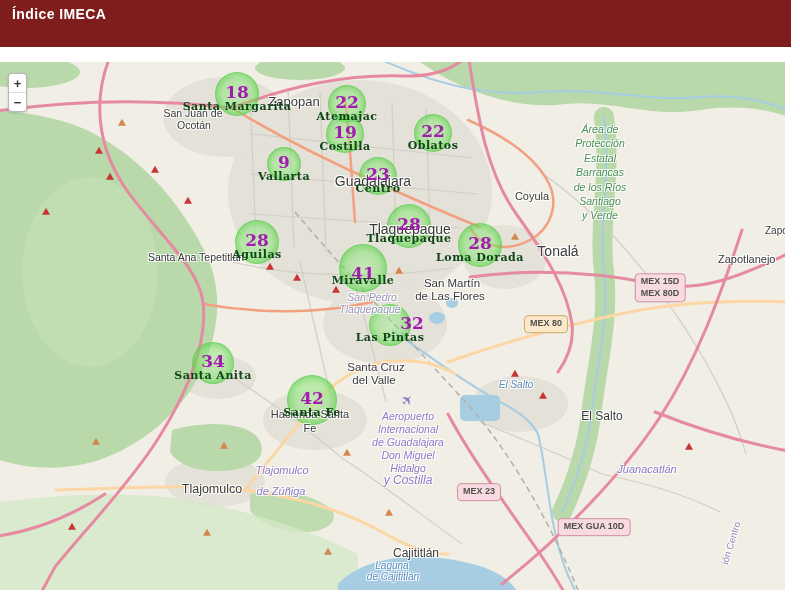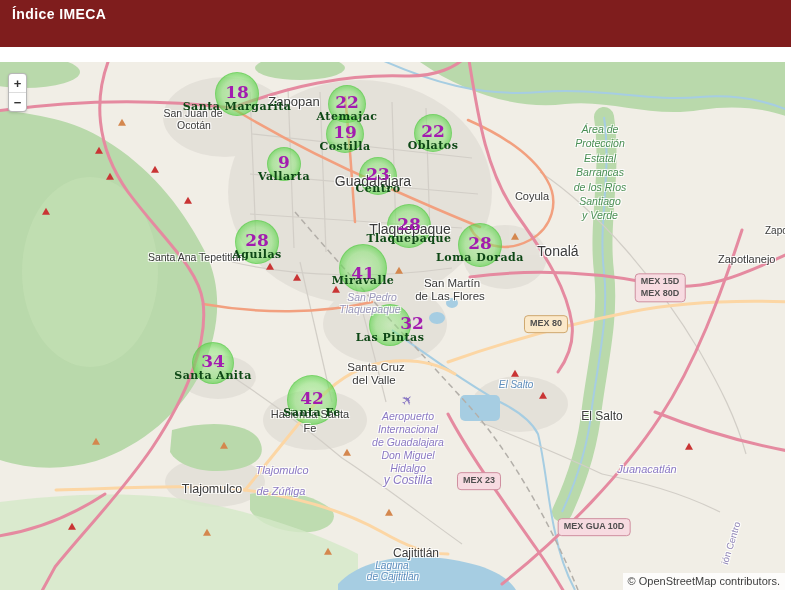--- a/index.html
+++ b/index.html
@@ -207,21 +207,21 @@
       <div class="lbl waterl" style="font-size: 10px; left: 392px; top: 504px;">Laguna</div>
       <div class="lbl waterl" style="font-size: 10px; left: 393px; top: 515px;">de Cajititlán</div>
       <div class="lbl rot" style="font-size: 9.5px; transform: translate(-50%, -50%) rotate(-73deg); left: 731px; top: 481px;">ión Centro</div>
       <div class="shield pink" style="left: 660px; top: 226px;">
         <div>MEX 15D</div>
         <div>MEX 80D</div>
       </div>
       <div class="shield tan" style="left: 546px; top: 262px;">
         <div>MEX 80</div>
       </div>
-      <div class="shield pink" style="left: 479px; top: 419px;">
+      <div class="shield pink" style="left: 479px; top: 430px;">
         <div>MEX 23</div>
       </div>
       <div class="shield pink" style="left: 594px; top: 465px;">
         <div>MEX GUA 10D</div>
       </div>
       <div class="marker-value" style="left: 237px; top: 30px;">18</div>
       <div class="marker-name" style="left: 237px; top: 44px;">Santa Margarita</div>
       <div class="marker-value" style="left: 347px; top: 40px;">22</div>
       <div class="marker-name" style="left: 347px; top: 54px;">Atemajac</div>
       <div class="marker-value" style="left: 345px; top: 70px;">19</div>
@@ -246,14 +246,13 @@
       <div class="marker-name" style="left: 213px; top: 313px;">Santa Anita</div>
       <div class="marker-value" style="left: 312px; top: 336px;">42</div>
       <div class="marker-name" style="left: 312px; top: 350px;">Santa Fe</div>
     </div>
 
   <div class="zoomctl">
     <div class="zbtn">+</div>
     <div class="zbtn">−</div>
   </div>
 
-  <div class="attr"><span>© </span><span class="link">OpenStreetMap</span><span> contributors.</span></div>
 </div>
 
 </body></html>

